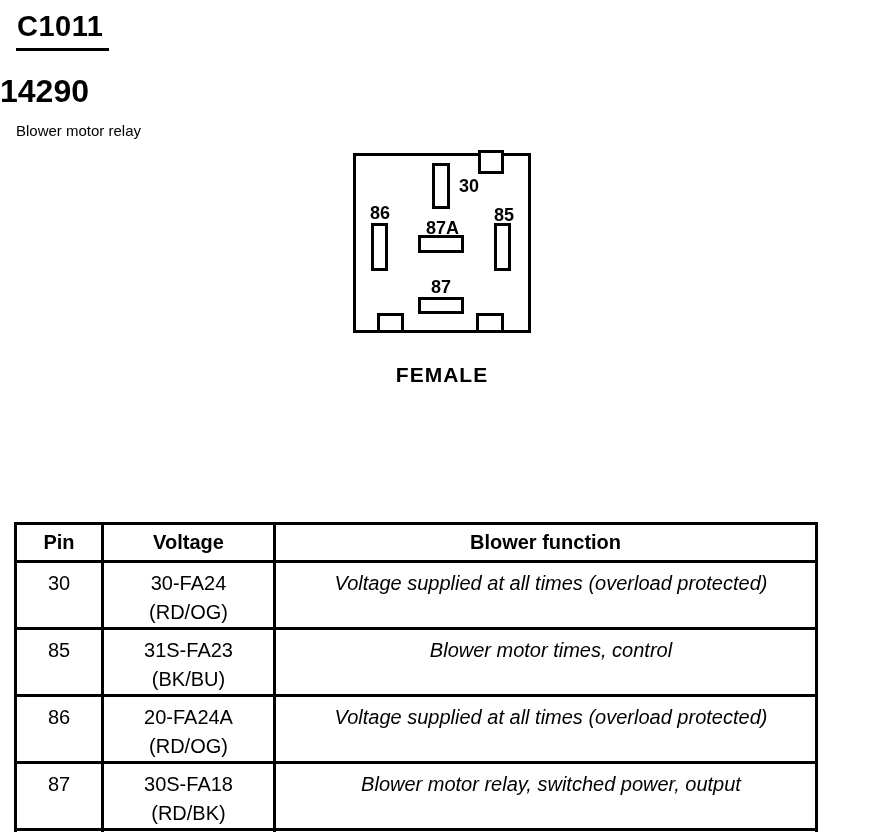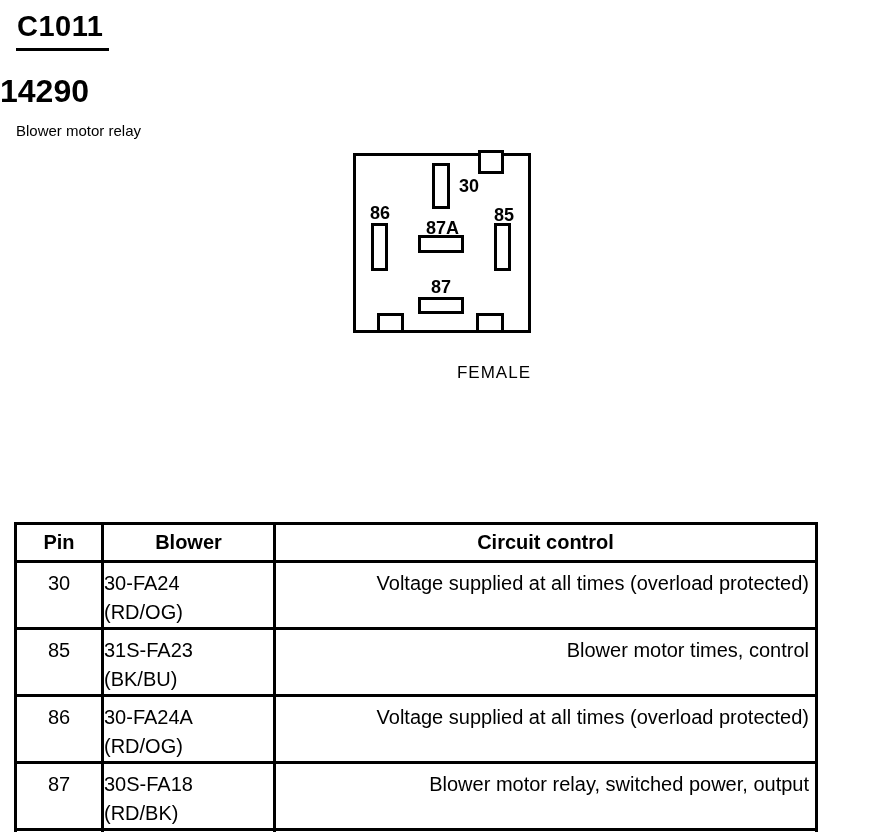--- a/index.html
+++ b/index.html
@@ -83,23 +83,23 @@
   .label-86  { left: 370px; top: 204px; }
   .label-85  { left: 494px; top: 206px; }
   .label-87a { left: 426px; top: 219px; }
   .label-87  { left: 431px; top: 278px; }
 
   .gender-label {
     position: absolute;
     left: 353px;
     top: 363px;
     width: 178px;
-    text-align: right;
-    font-size: 17px;
-    font-weight: 400;
+    text-align: center;
+    font-size: 21px;
+    font-weight: 700;
     letter-spacing: 1px;
   }
 
   
   .pin-table {
     position: absolute;
     left: 14px;
     top: 481px;
     width: 804px;
     border-collapse: collapse;
@@ -120,22 +120,22 @@
     padding: 0;
   }
   .pin-table td {
     vertical-align: top;
     padding: 6px 0 0 0;
     line-height: 29px;
   }
   .row-tall  { height: 67px; }
   .row-short { height: 37px; }
   .pin-cell     { text-align: center; }
-  .circuit-cell { }
-  .func-cell    { text-align: right; padding-left: 17px !important; padding-right: 6px !important; }
+  .circuit-cell { text-align: center; }
+  .func-cell    { text-align: center; padding-left: 17px !important; padding-right: 6px !important; font-style: italic; }
   .row-short td { padding-top: 3px; }
 </style>
 </head>
 <body>
 
 <div class="page">
 
   <div class="connector-id">C1011</div>
   <div class="part-number">14290</div>
   <div class="description">Blower motor relay</div>
@@ -162,22 +162,22 @@
 
   <table class="pin-table">
     <colgroup>
       <col style="width:87px">
       <col style="width:172px">
       <col>
     </colgroup>
     <thead>
       <tr>
         <th>Pin</th>
-        <th>Blower</th>
-        <th>Circuit control</th>
+        <th>Voltage</th>
+        <th>Blower function</th>
       </tr>
     </thead>
     <tbody>
       <tr class="row-tall">
         <td class="pin-cell">30</td>
         <td class="circuit-cell">
           <div>30-FA24</div>
           <div>(RD/OG)</div>
         </td>
         <td class="func-cell">Voltage supplied at all times (overload protected)</td>
@@ -186,21 +186,21 @@
         <td class="pin-cell">85</td>
         <td class="circuit-cell">
           <div>31S-FA23</div>
           <div>(BK/BU)</div>
         </td>
         <td class="func-cell">Blower motor times, control</td>
       </tr>
       <tr class="row-tall">
         <td class="pin-cell">86</td>
         <td class="circuit-cell">
-          <div>30-FA24A</div>
+          <div>20-FA24A</div>
           <div>(RD/OG)</div>
         </td>
         <td class="func-cell">Voltage supplied at all times (overload protected)</td>
       </tr>
       <tr class="row-tall">
         <td class="pin-cell">87</td>
         <td class="circuit-cell">
           <div>30S-FA18</div>
           <div>(RD/BK)</div>
         </td>

